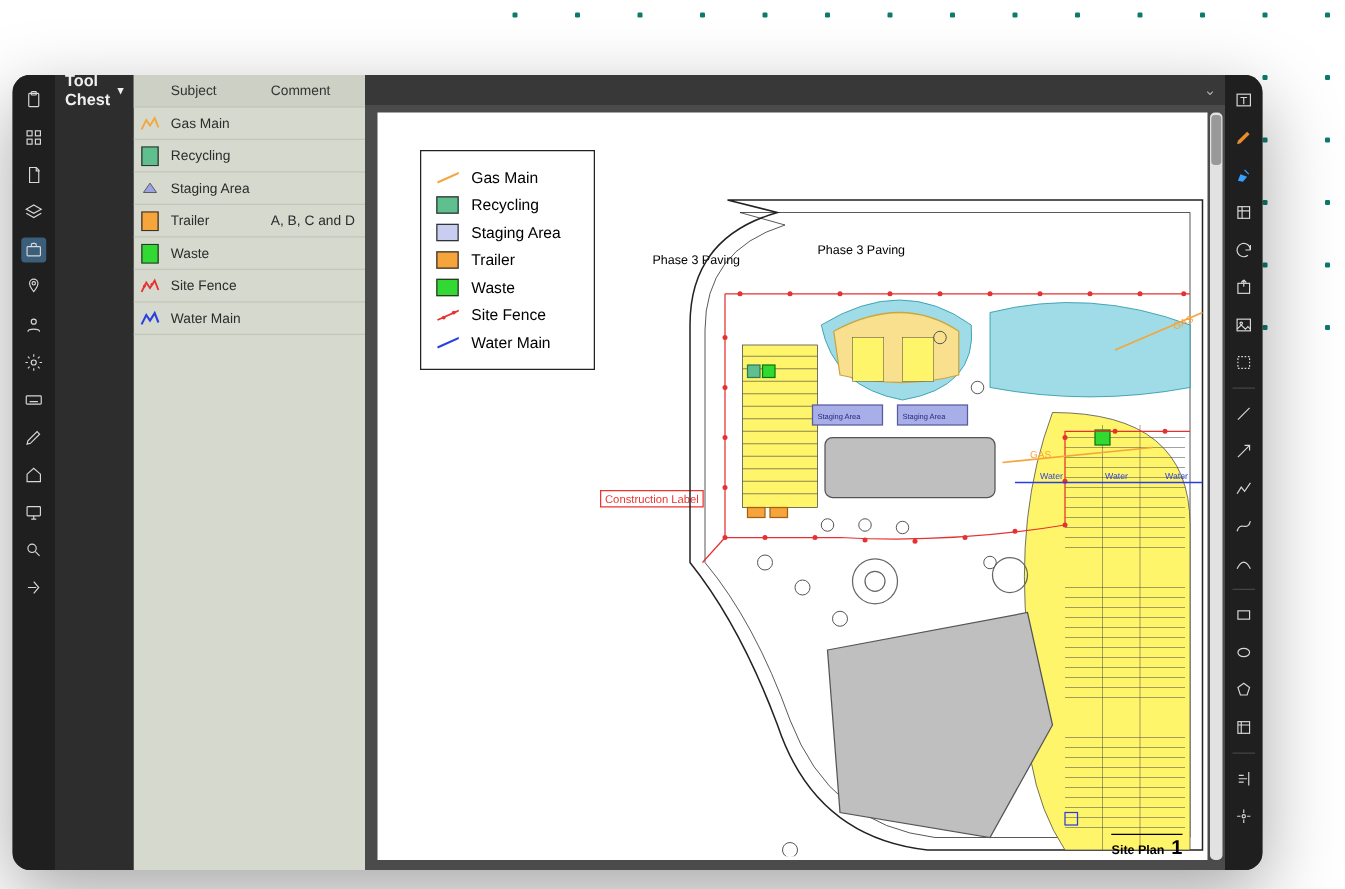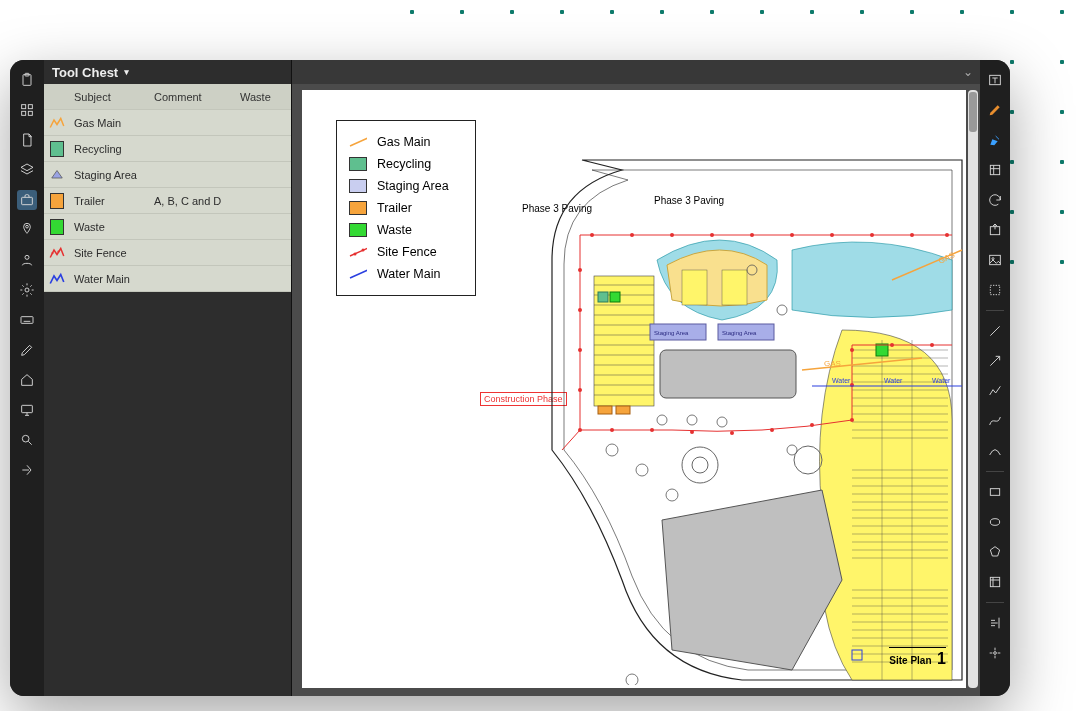--- a/index.html
+++ b/index.html
@@ -32,21 +32,21 @@
     color: #d8d8d8; cursor: pointer;
   }
   .tool-ico.active { background: #3b5e7a; border-radius: 3px; padding: 2px; }
   .tool-ico svg { width: 16px; height: 16px; stroke: currentColor; fill: none; stroke-width: 1.4; }
 
   
   .panel {
     width: 248px;
     background: #2d2d2d;
     border-right: 1px solid #111;
-    display: flex; flex-direction: column;
+    display: flex; flex-direction: row;
   }
   .panel-header {
     height: 24px; display: flex; align-items: center; padding: 0 8px;
     color: #eee; font-weight: bold; font-size: 13px; background: #2d2d2d;
   }
   .panel-header .chev { margin-left: 6px; font-size: 9px; }
   .section-header {
     height: 24px; display: flex; align-items: center; justify-content: space-between;
     padding: 0 8px; color: #ccc; font-size: 12px; background: #2d2d2d;
     border-top: 1px solid #454545; border-bottom: 1px solid #454545;
@@ -107,21 +107,21 @@
     border: 1.5px solid #222; background: #fff;
   }
   .legend-row { display: flex; align-items: center; height: 22px; padding: 0 12px; gap: 10px; font-size: 12.5px; }
   .legend-row .sw { width: 18px; height: 14px; display:flex; align-items:center; justify-content:center; }
   .legend-row .sw.box { border: 1.2px solid #333; }
   .legend-row .sw.line { border: none; }
 
   
   .siteplan { position: absolute; left: 190px; top: 60px; width: 480px; height: 535px; }
 
-  .titleblock { position: absolute; right: 20px; bottom: 20px; font-size: 9px; text-align: left; color: #000; }
+  .titleblock { position: absolute; right: 20px; bottom: 0; font-size: 9px; text-align: left; color: #000; }
   .titleblock .title { font-weight: bold; font-size: 10px; border-top: 1px solid #000; padding-top: 2px;}
   .titleblock .num { font-size: 16px; font-weight: bold; }
 
   .construction-tag {
     position: absolute; left: 178px; top: 302px;
     border: 1px solid #e33; color: #e33; font-size: 9px; padding: 1px 3px; background:#fff;
   }
 
   .phase-label { position: absolute; font-size: 10px; color: #000; }
 
@@ -448,21 +448,21 @@
                   <line x1="1" y1="10" x2="19" y2="2" stroke="#2a3fe0" stroke-width="1.6"></line>
                 </svg>
               </div>
               <span>Water Main</span>
             </div>
           </div>
 
         <div class="phase-label" style="left:220px; top:113px;">Phase 3 Paving</div>
         <div class="phase-label" style="left:352px; top:105px;">Phase 3 Paving</div>
 
-        <div class="construction-tag">Construction Phase</div>
+        <div class="construction-tag">Construction Label</div>
 
         <svg class="siteplan" viewBox="0 0 480 535">
 
           <path d="M90 10 H470 V530 H250 Q160 520 130 430 Q100 350 60 300 L60 110 Q60 40 130 20 Z" fill="none" stroke="#222" stroke-width="1.2"></path>
           <path d="M100 20 H460 V520 H256 Q172 510 140 426 Q112 348 72 300 L72 114 Q72 50 136 30 Z" fill="none" stroke="#222" stroke-width="0.6"></path>
 
           <rect x="102" y="126" width="60" height="130" fill="#fff56a" stroke="#444" stroke-width="0.6"></rect>
           <g stroke="#444" stroke-width="0.5">
             <line x1="102" y1="135" x2="162" y2="135"></line>
               <line x1="102" y1="145" x2="162" y2="145"></line>

